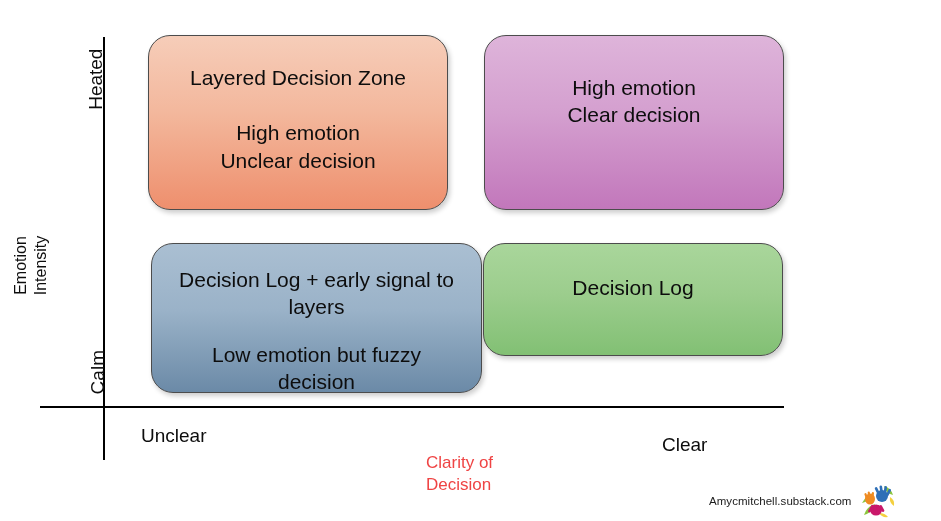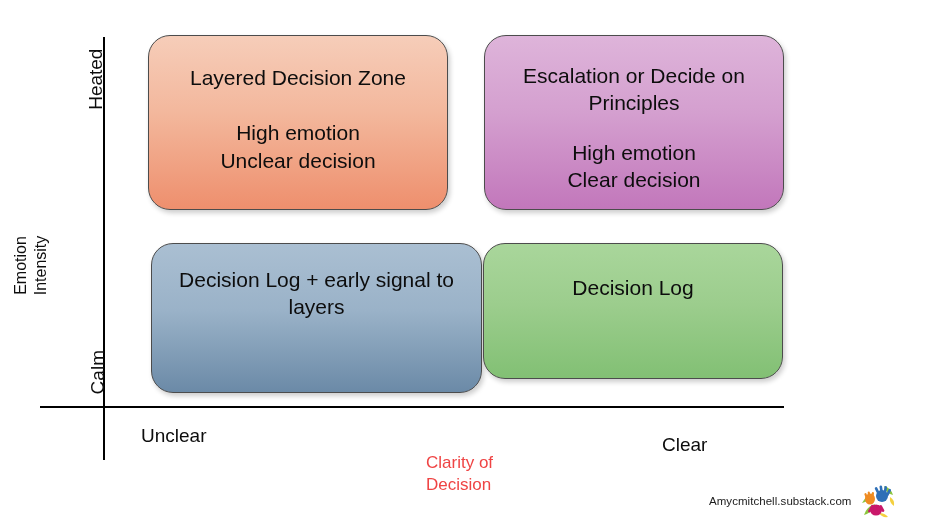--- a/index.html
+++ b/index.html
@@ -150,21 +150,21 @@
     height: 150px;
     background: linear-gradient(180deg, #aabfd2 0%, #9ab2c8 45%, #6b8aa7 100%);
   }
   #quad-calm-unclear .headline { margin-top: 6px; }
   #quad-calm-unclear .detail { margin-top: 20px; }
 
   #quad-calm-clear {
     left: 483px;
     top: 243px;
     width: 300px;
-    height: 136px;
+    height: 113px;
     background: linear-gradient(180deg, #a9d69b 0%, #9ccd8d 45%, #82c074 100%);
   }
   #quad-calm-clear .headline { margin-top: 14px; }
   #quad-calm-clear .detail { margin-top: 26px; }
 
   
   #watermark {
     position: absolute;
     left: 690px;
     top: 483px;
@@ -213,27 +213,27 @@
     <span class="line">Decision</span>
   </div>
 
   <div class="quad" id="quad-heated-unclear">
     <div class="headline">Layered Decision Zone</div>
     <div class="detail">High emotion
 Unclear decision</div>
   </div>
 
   <div class="quad" id="quad-heated-clear">
-    <div class="headline">Escalation or Decide on Principles</div>
     <div class="detail">High emotion
 Clear decision</div>
   </div>
 
   <div class="quad" id="quad-calm-unclear">
     <div class="headline">Decision Log + early signal to layers</div>
+    <div class="detail">Low emotion but fuzzy decision</div>
   </div>
 
   <div class="quad" id="quad-calm-clear">
     <div class="headline">Decision Log</div>
   </div>
 
   <div id="watermark">
     <span id="watermark-text">Amycmitchell.substack.com</span>
     <svg id="watermark-logo" viewBox="0 0 36 36">
       <rect x="0" y="0" width="36" height="36" fill="#ffffff"></rect>

